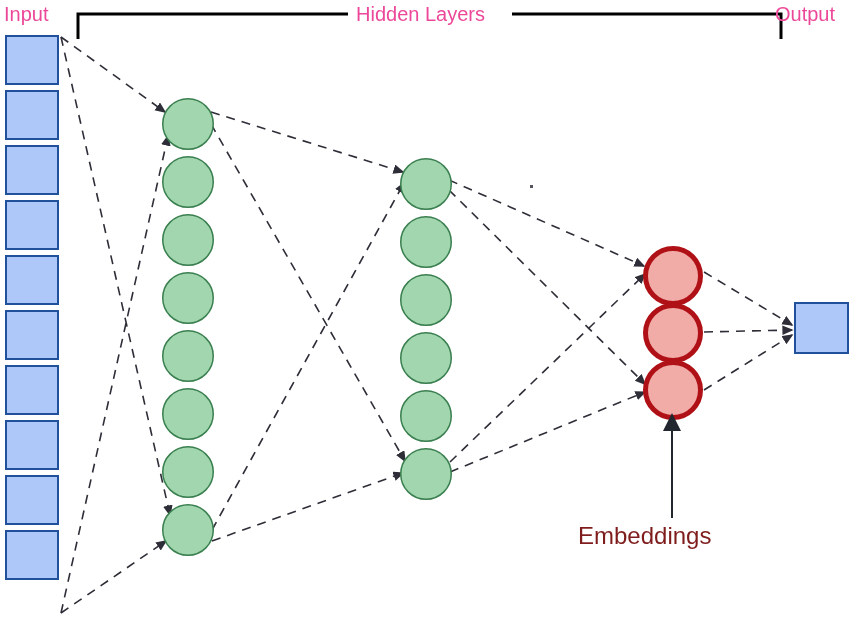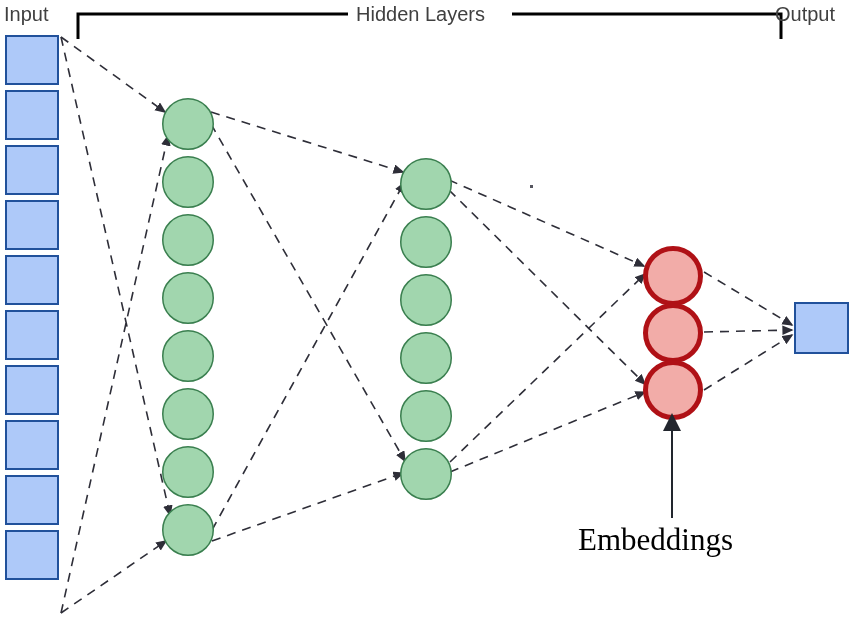--- a/index.html
+++ b/index.html
@@ -19,40 +19,40 @@
     position: absolute;
     left: 0;
     top: 0;
     width: 865px;
     height: 619px;
   }
   .hdr-label {
     position: absolute;
     font-family: "Liberation Sans", sans-serif;
     font-size: 20px;
-    color: #404040;
+    color: #ec4899;
     white-space: nowrap;
     line-height: 1;
   }
   #label-input { left: 4px; top: 4px; }
   #label-hidden {
     left: 352px;
     top: 4px;
     background: #ffffff;
     padding: 0 4px;
     text-align: right;
   }
   #label-output { left: 775px; top: 4px; }
   #label-embeddings {
     position: absolute;
     left: 578px;
     top: 524px;
-    font-family: Liberation Serif, serif;
-    font-size: 31px;
-    color: #000000;
+    font-family: Liberation Sans, sans-serif;
+    font-size: 24px;
+    color: #7f1d1d;
     white-space: nowrap;
     line-height: 1;
   }
 </style>
 </head>
 <body>
 
 <div id="canvas">
 
   <svg id="svg-layer" viewBox="0 0 865 619" xmlns="http://www.w3.org/2000/svg">

